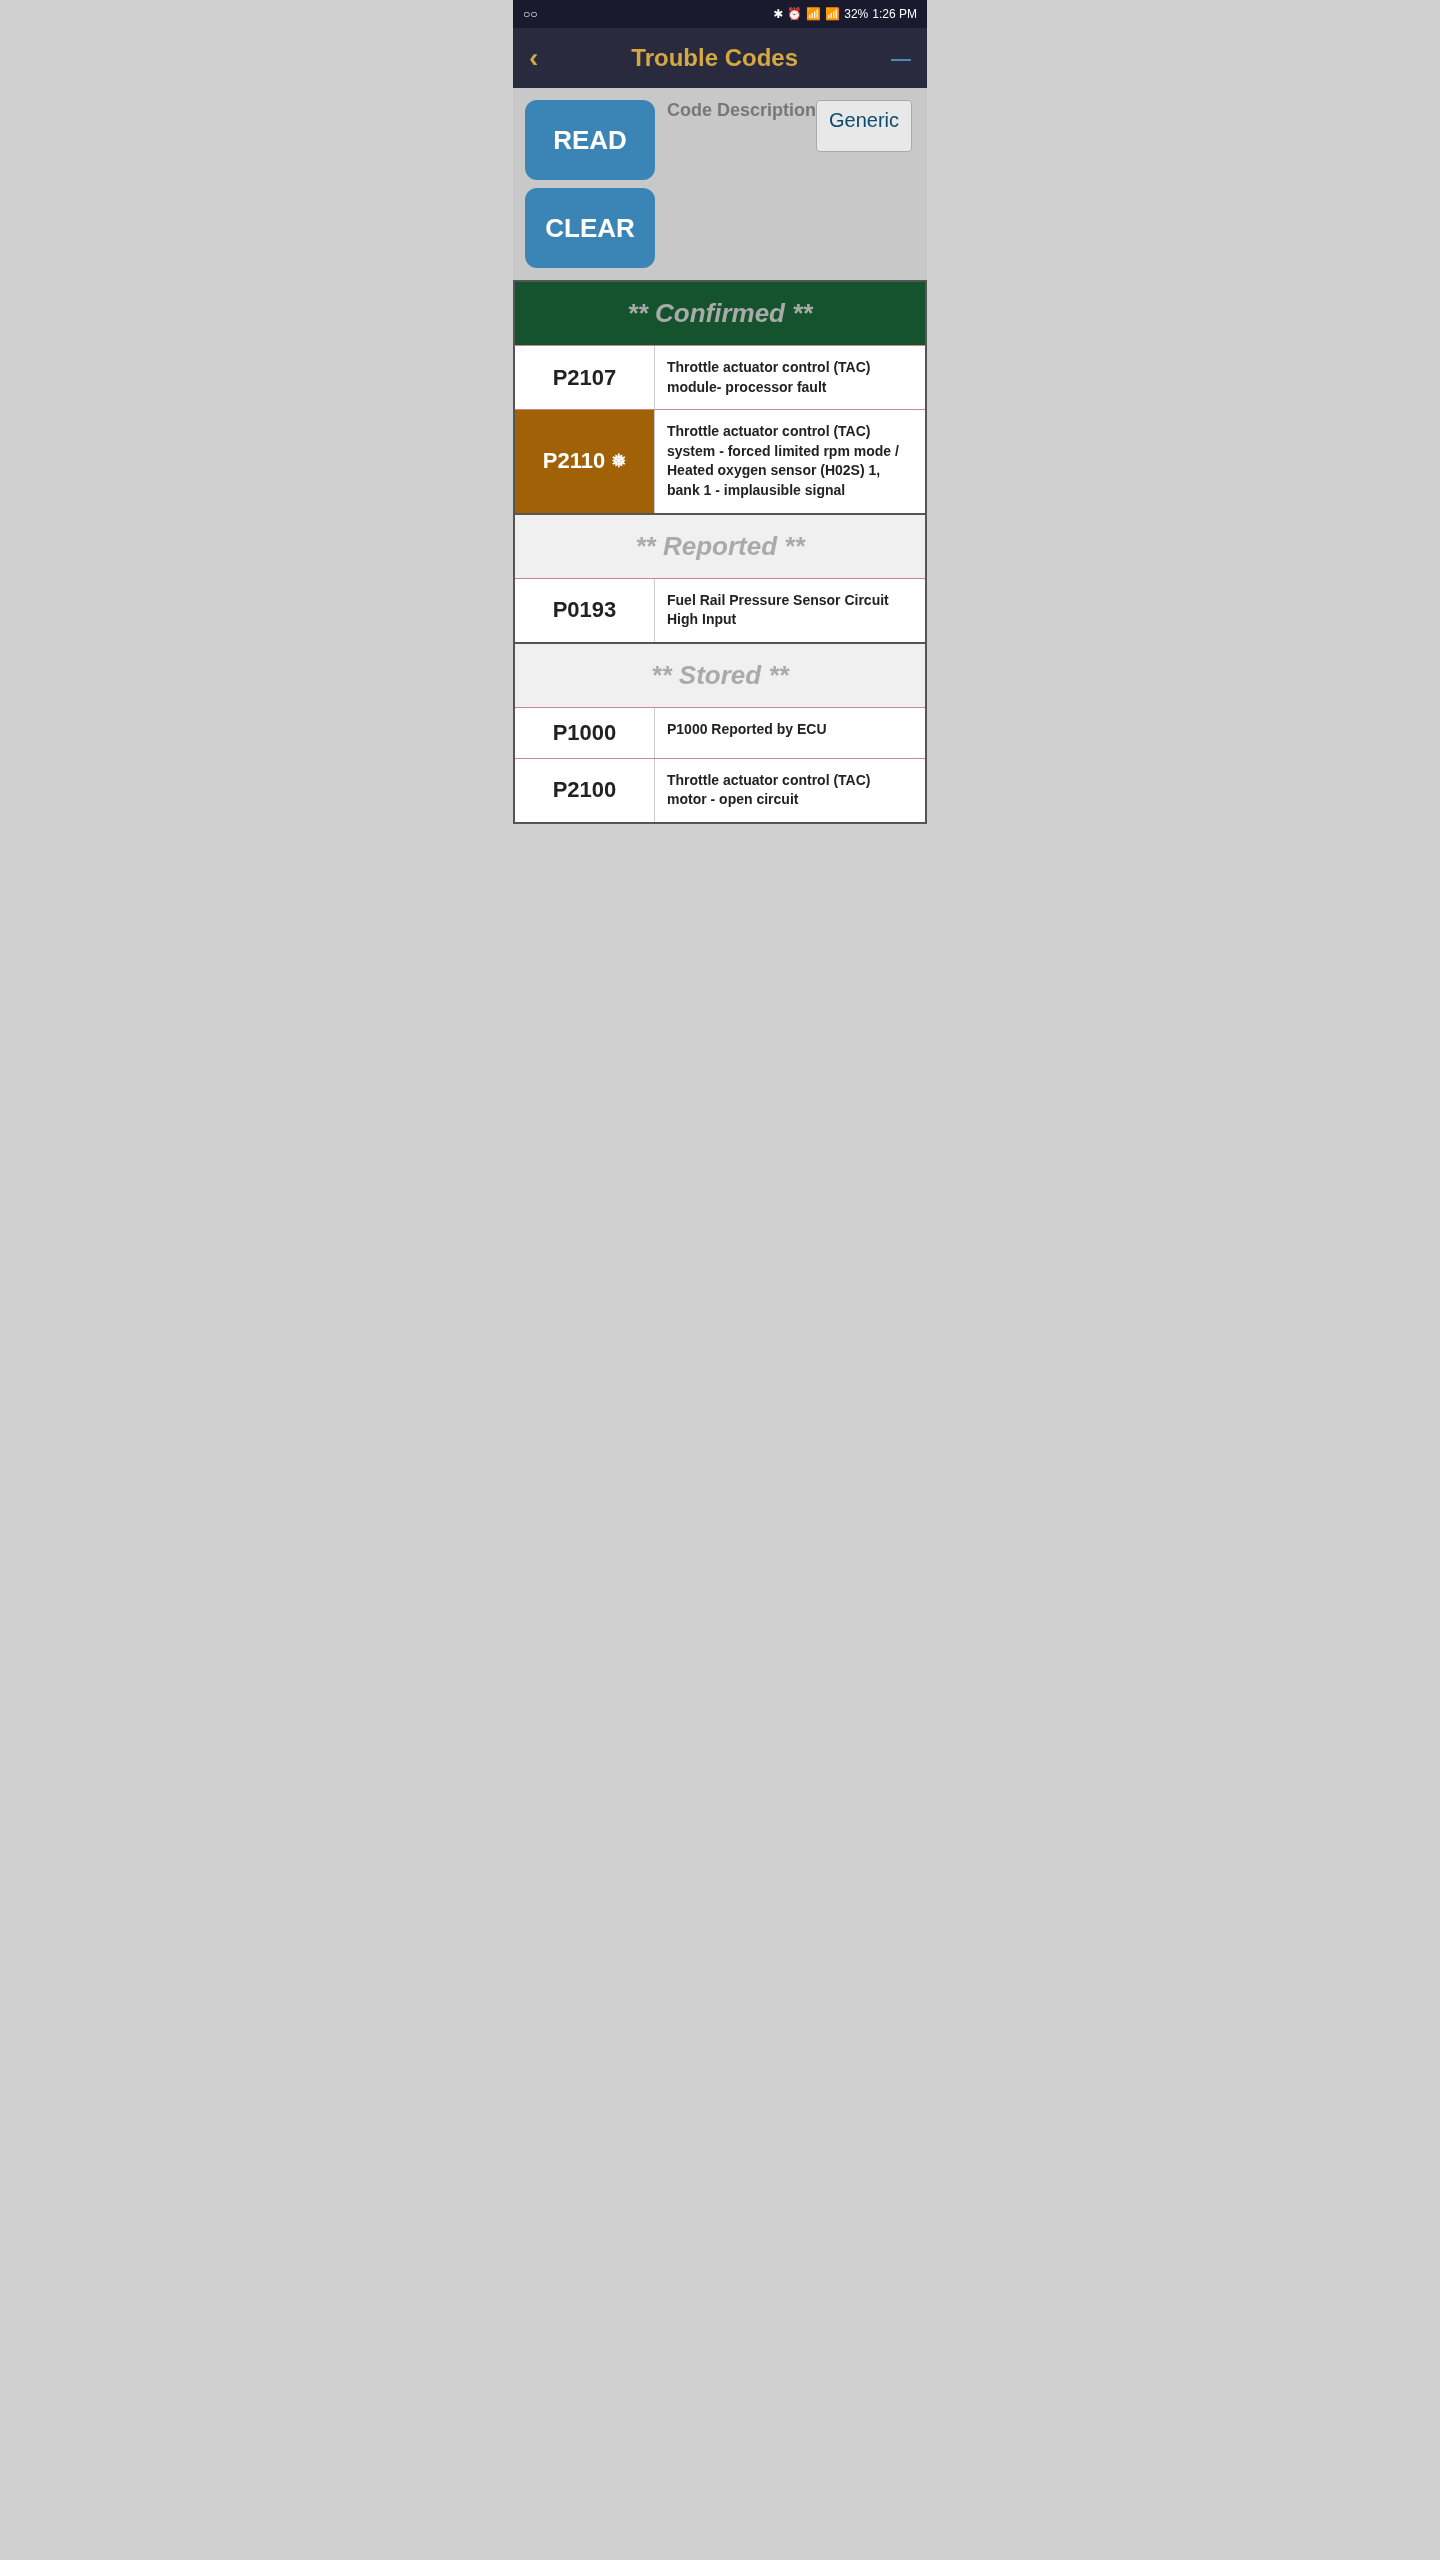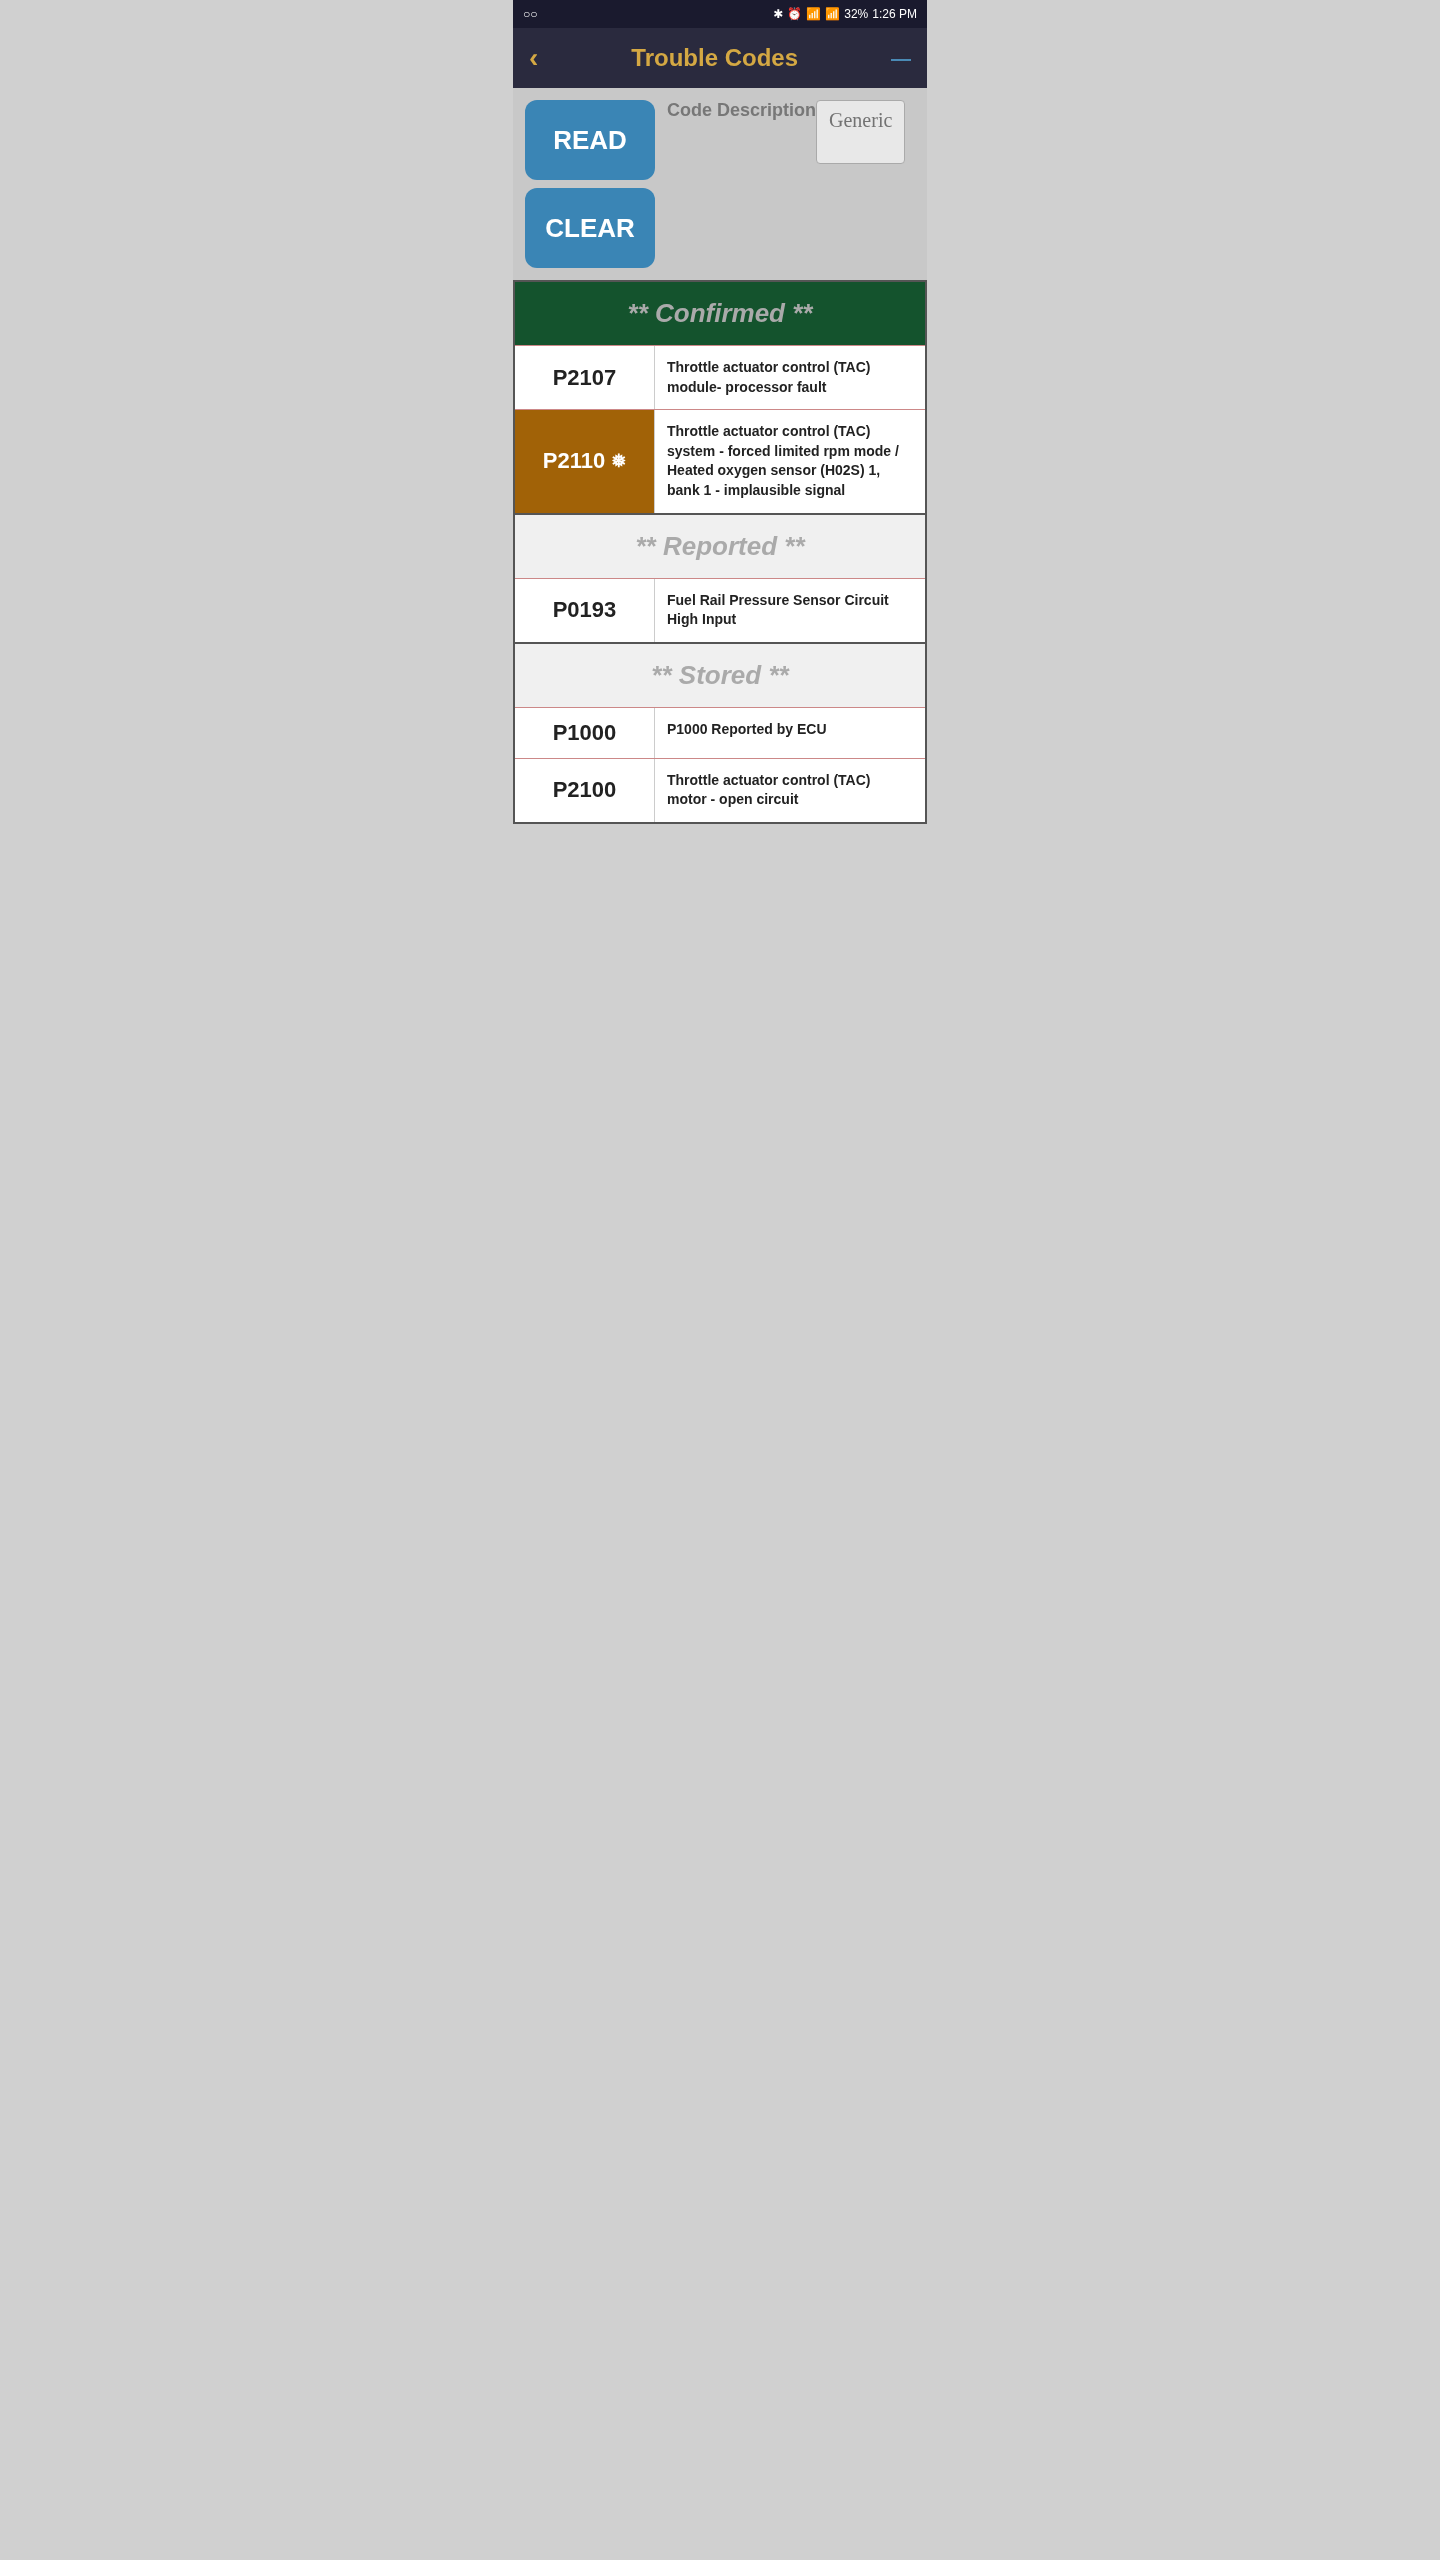--- a/index.html
+++ b/index.html
@@ -97,23 +97,22 @@
       font-weight: bold;
       text-align: center;
       margin-bottom: 8px;
     }
     .code-desc-input {
       background: #e8e8e8;
       border: 1px solid #aaa;
       border-radius: 4px;
       padding: 8px 12px;
       font-size: 20px;
-      color: #737373;
-      height: 64px;
-      font-family: Liberation Serif, serif;
+      color: #0c4a6e;
+      height: 52px;
     }
 
     
     .main-content {
       background: #fff;
       border: 2px solid #555;
       margin: 0;
     }
 
     

